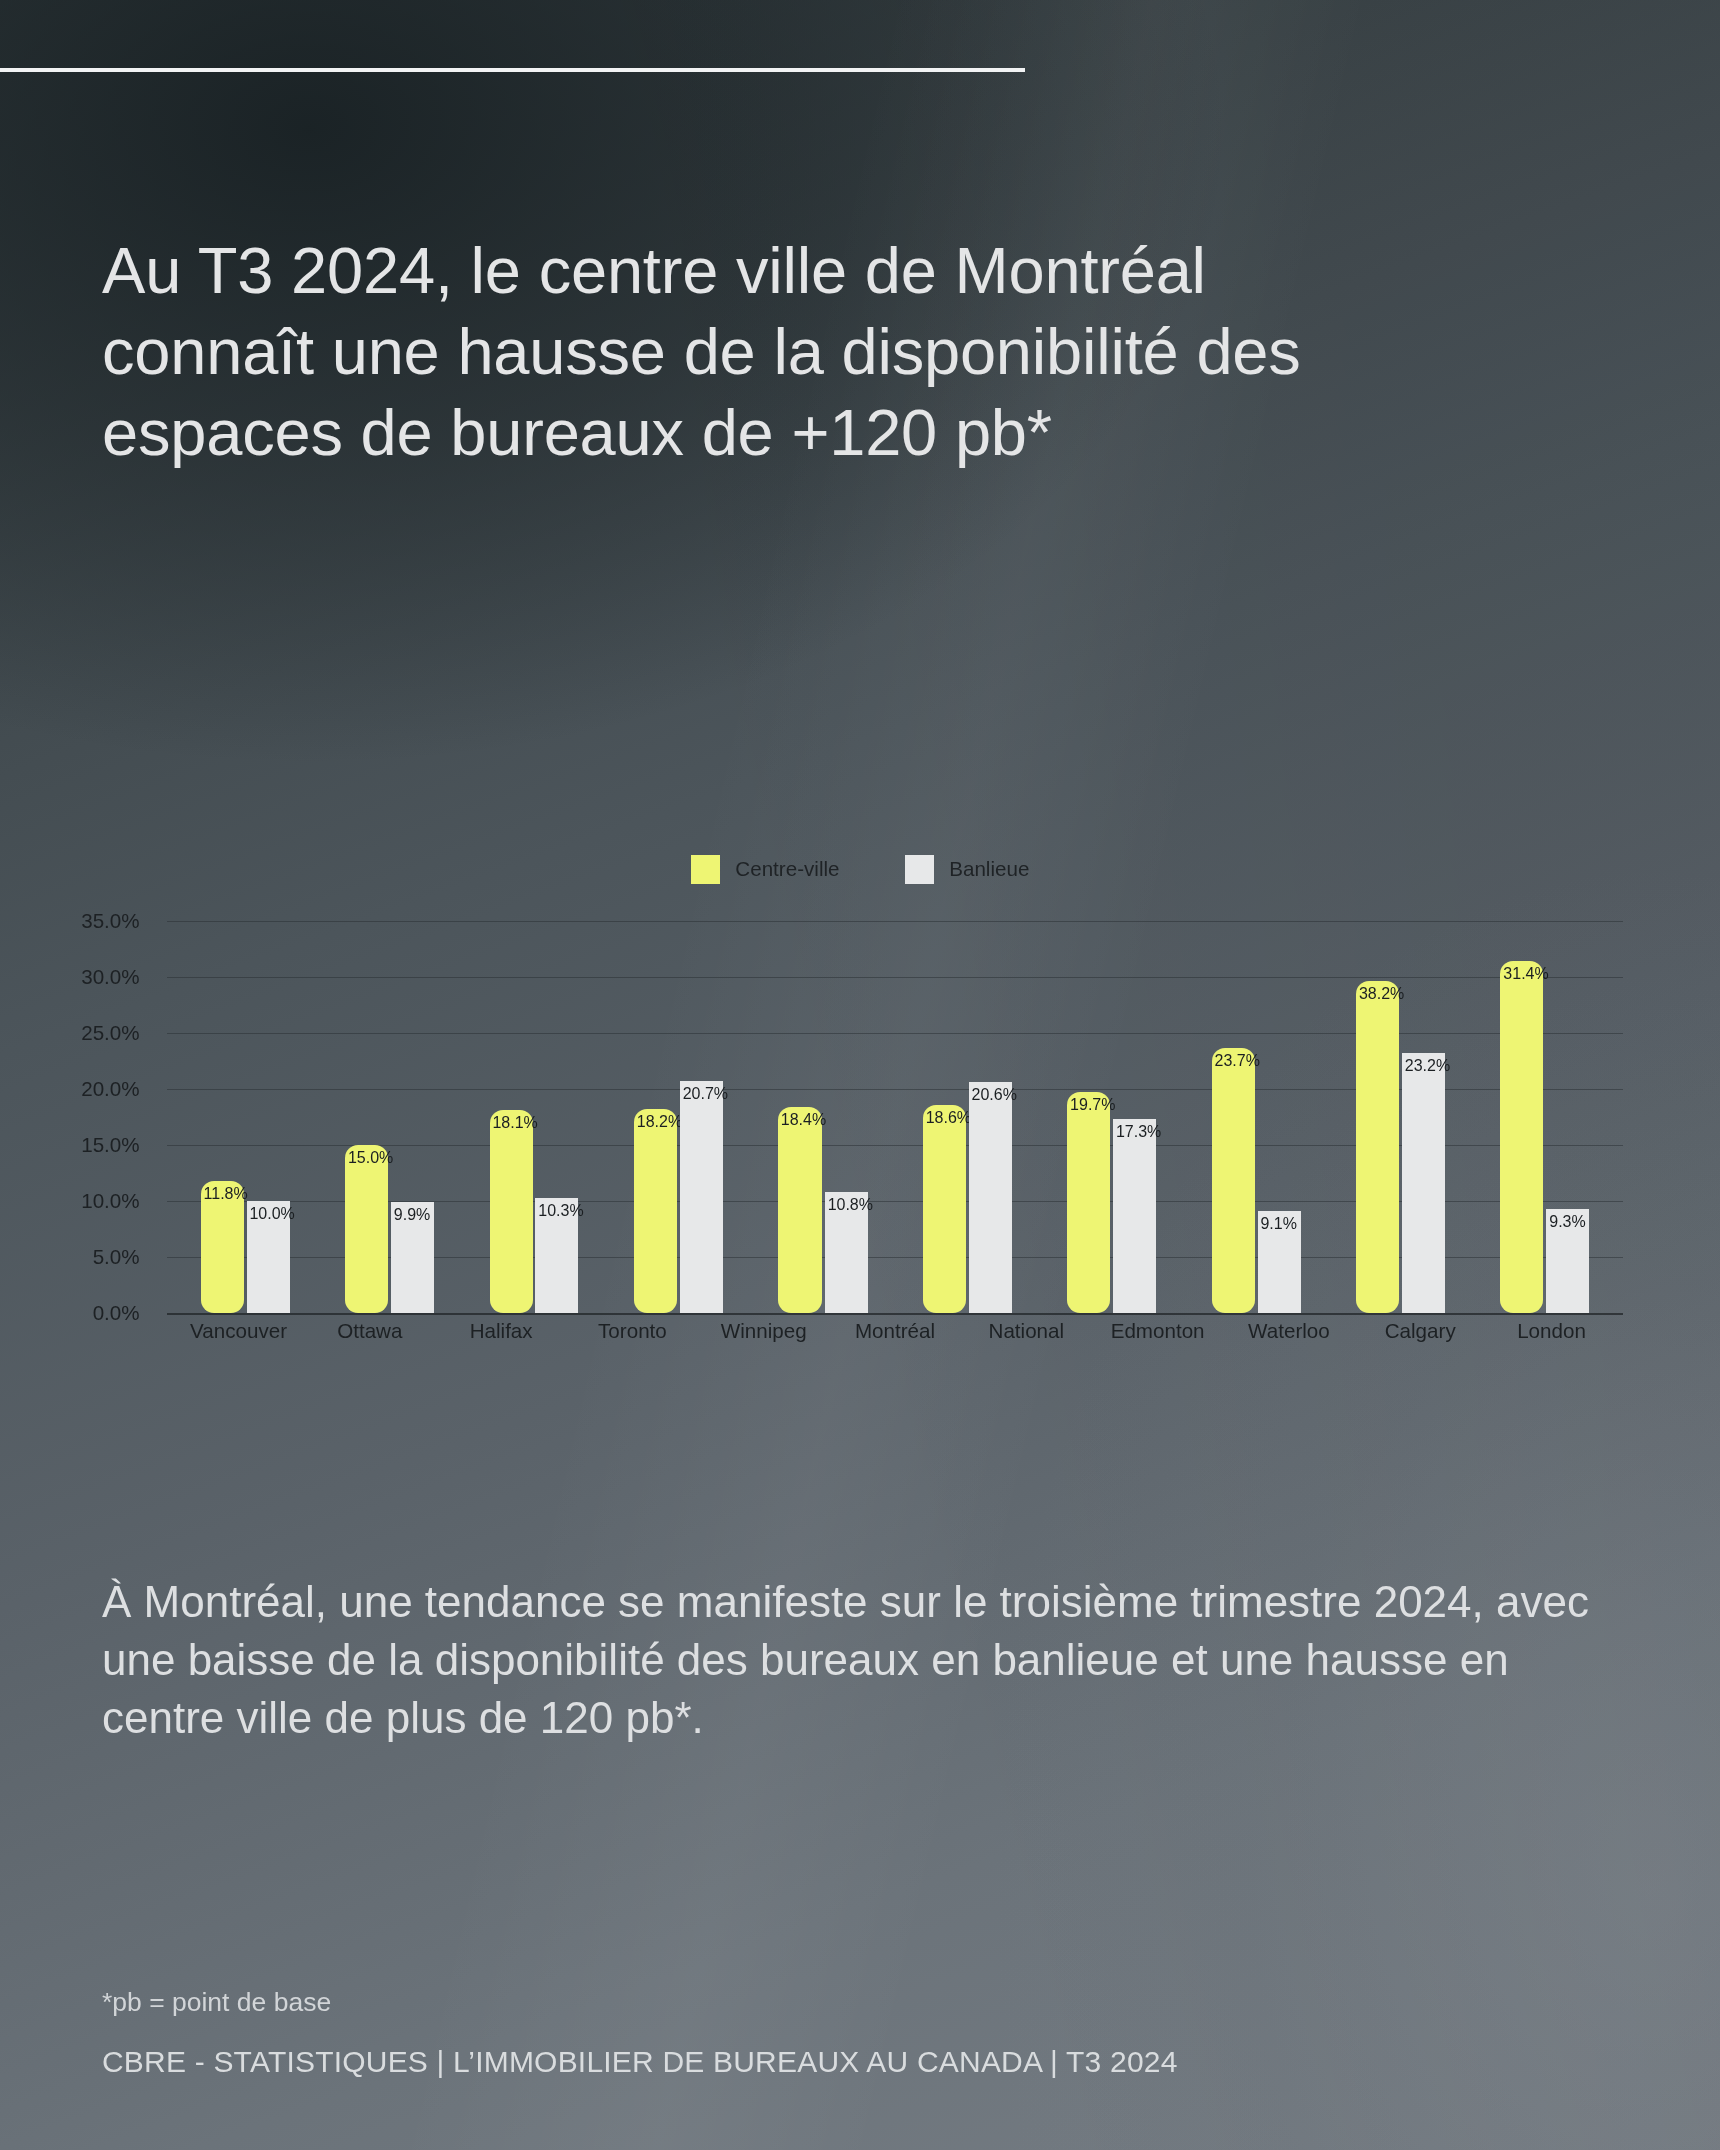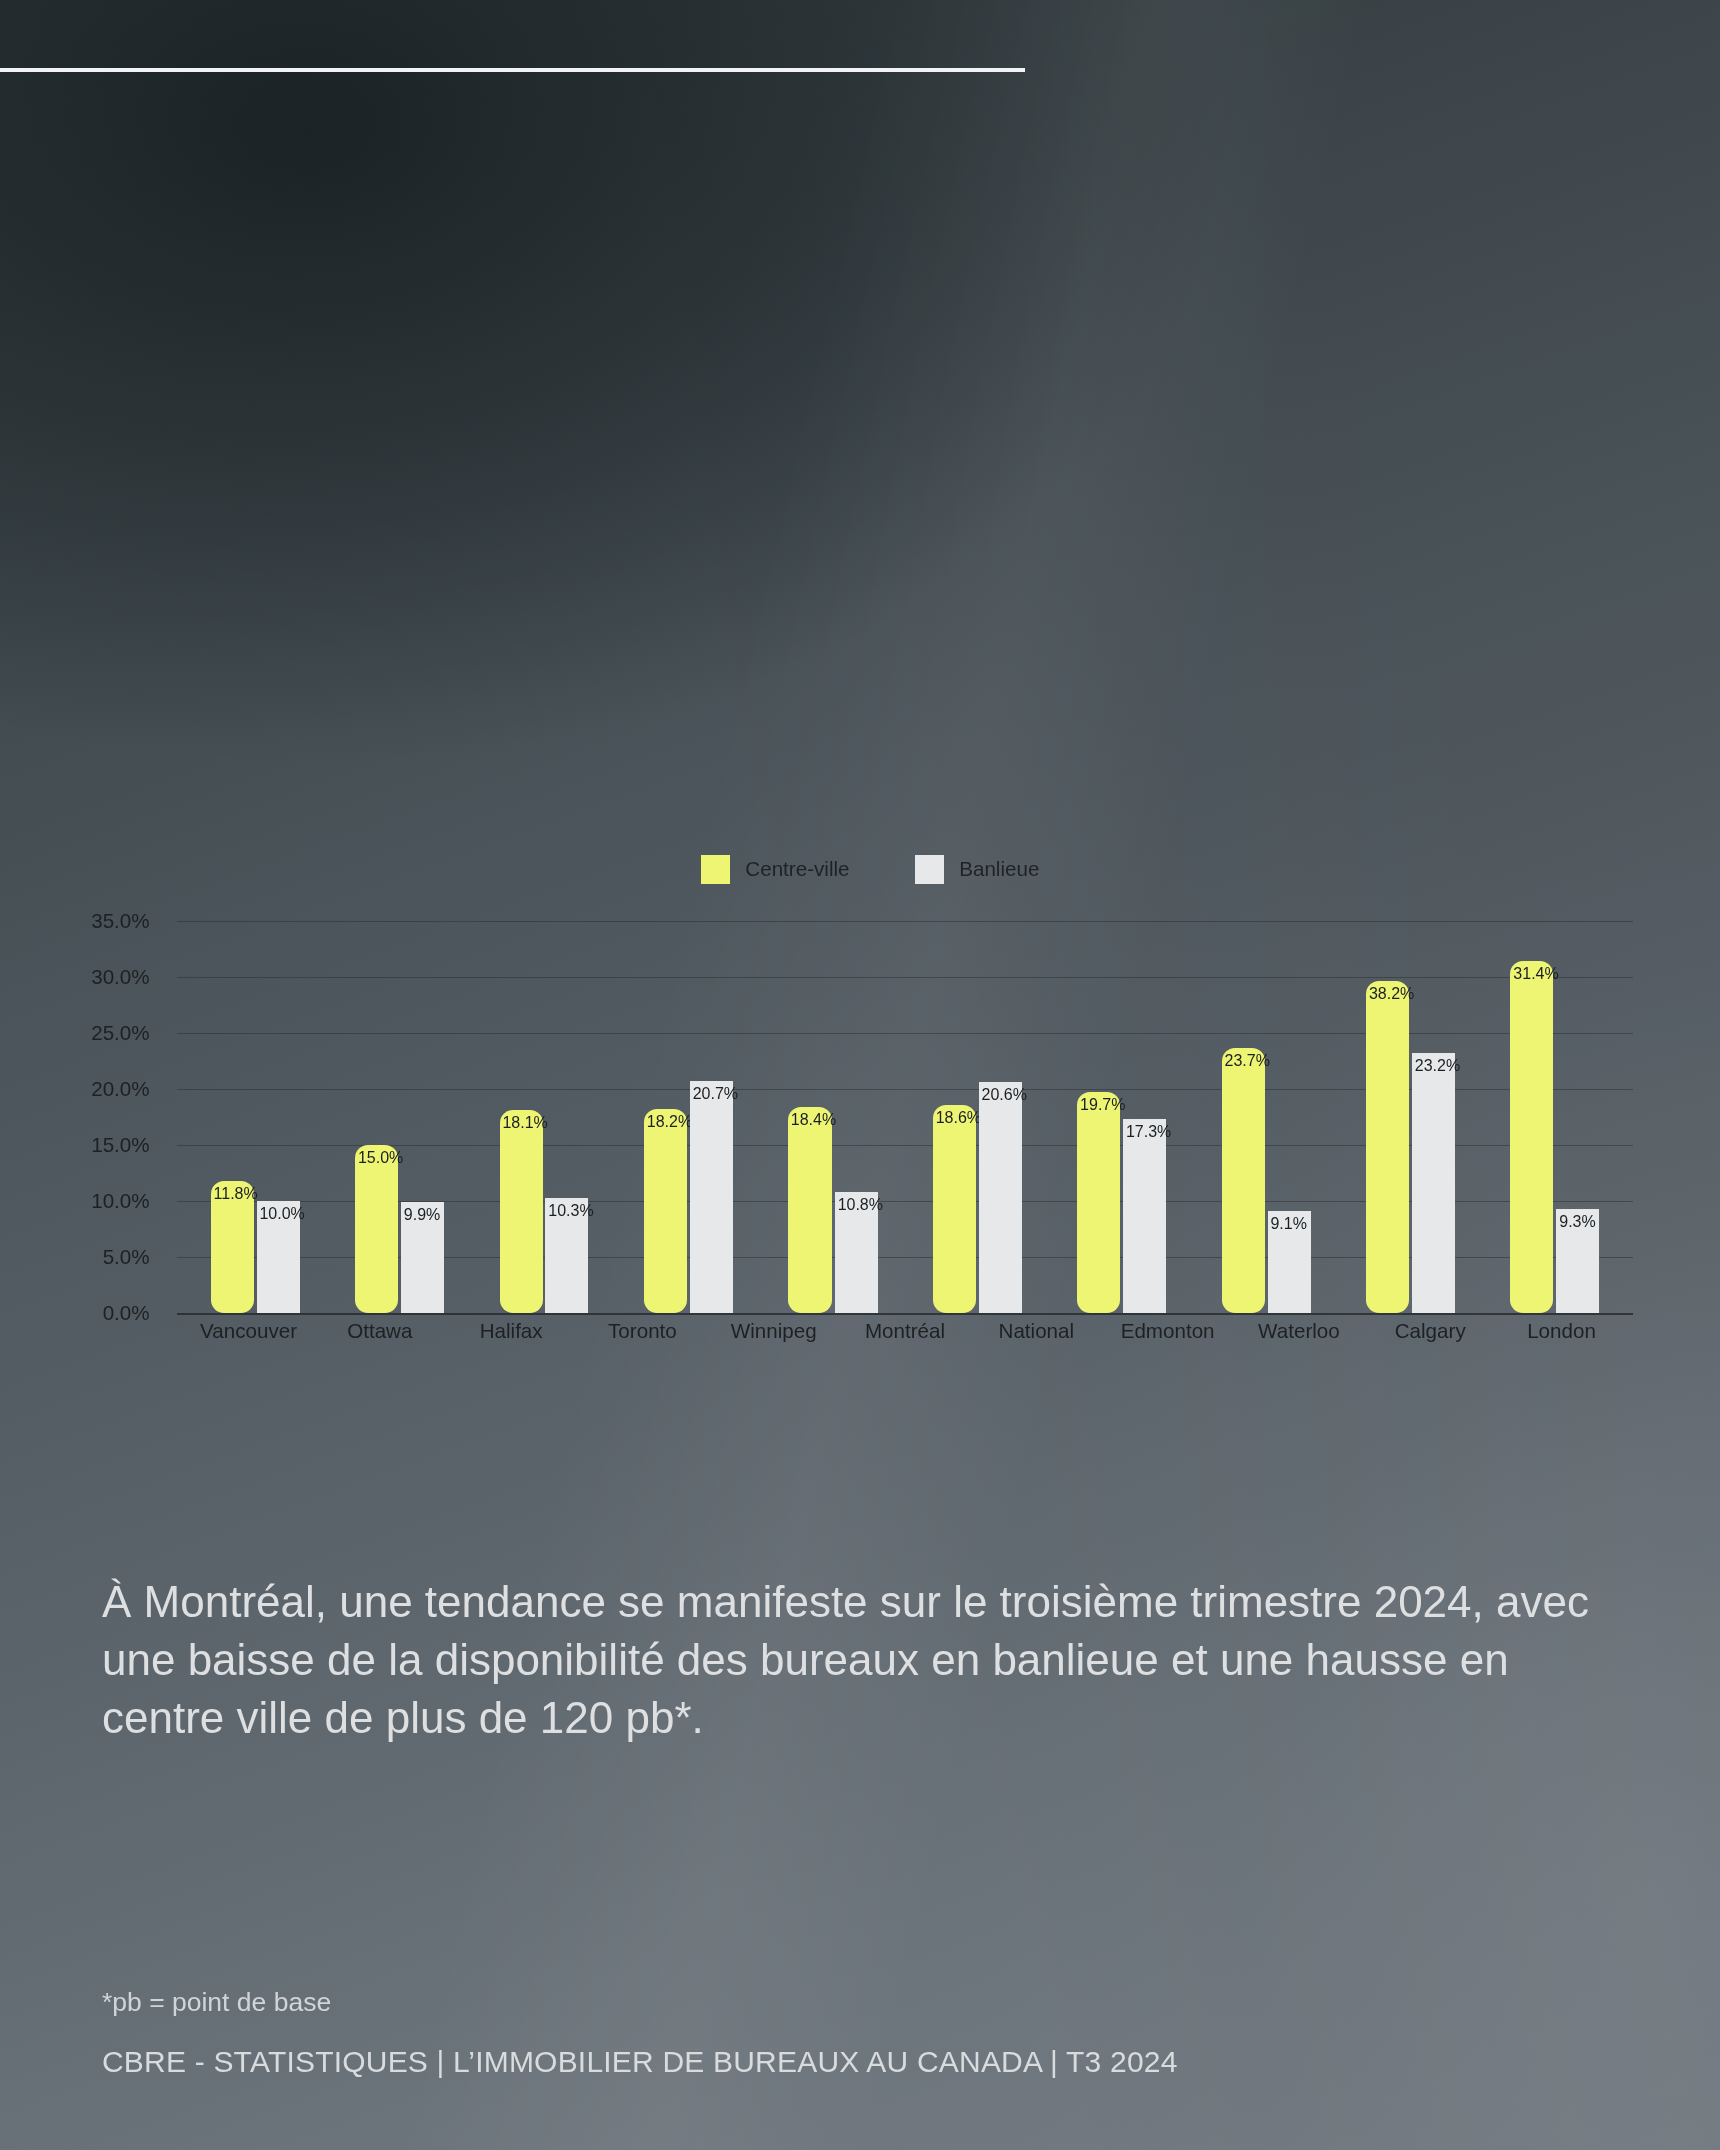--- a/index.html
+++ b/index.html
@@ -31,21 +31,21 @@
   }
 
   .headline{
     position:absolute; left:102px; top:186px; width:1294px;
     color:#e4e5e6; font-size:65px; line-height:1.25;
     font-weight:400; letter-spacing:-0.2px;
   }
 
   
   #chart{
-    position:absolute; left:10px; top:843px; width:1408px; height:549px;
+    position:absolute; left:0px; top:843px; width:1408px; height:549px;
   }
   .legend{
     position:absolute; left:0; top:11.8px; width:1720px;
     display:flex; justify-content:center; align-items:center; gap:65px;
   }
   .legend-item{ display:flex; align-items:center; gap:15.7px; }
   .swatch{ width:29px; height:29px; display:block; }
   .legend-label{ color:#1f2326; font-size:20.6px; }
 
   .plot-wrap{
@@ -107,20 +107,21 @@
 </style>
 </head>
 <body>
 
 <div id="bg"></div>
 
 <div id="page">
 
   <div class="top-rule"></div>
 
+  <h1 class="headline">Au T3 2024, le centre ville de Montréal connaît une hausse de la disponibilité des espaces de bureaux de +120 pb*</h1>
 
   <div id="chart">
 
     <div class="legend">
       <div class="legend-item">
         <span class="swatch" style="background:#eef573"></span>
         <span class="legend-label">Centre-ville</span>
       </div>
       <div class="legend-item">
         <span class="swatch" style="background:#e7e8e9"></span>

